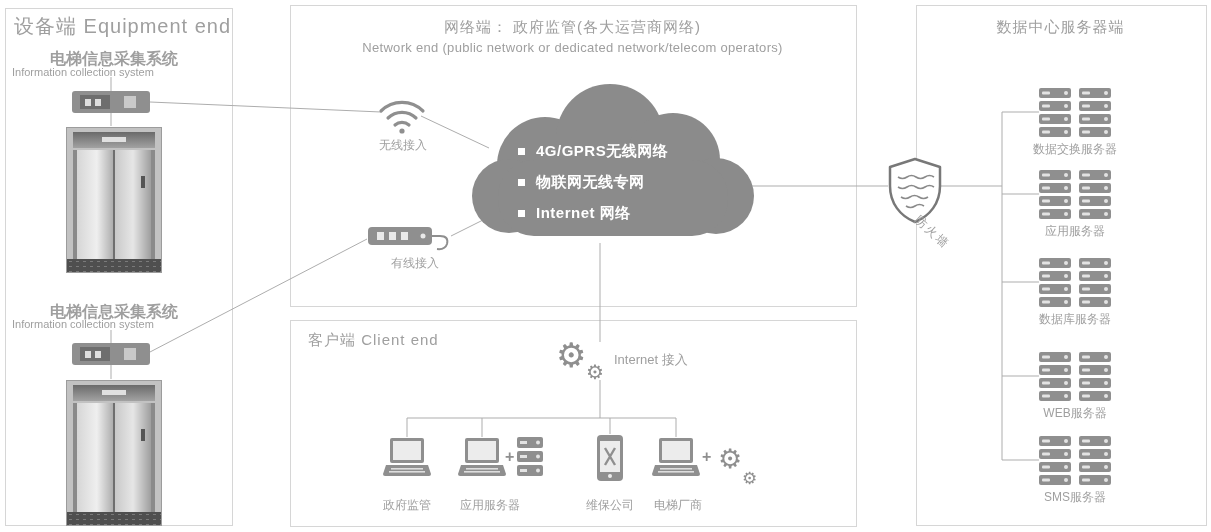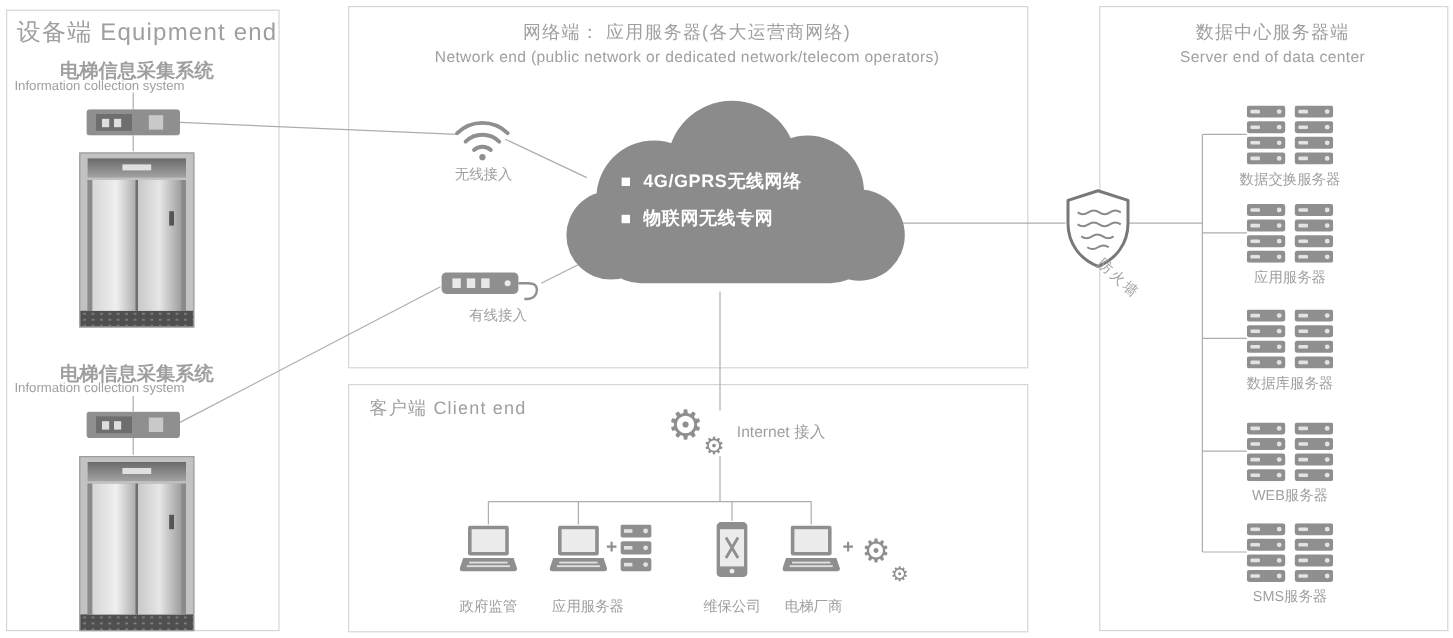--- a/index.html
+++ b/index.html
@@ -191,55 +191,58 @@
   <div class="module" style="left:72px;top:343px;"></div>
   <div class="elevator" style="left:66px;top:380px;">
     <div class="elev-top"></div>
     <div class="elev-doors">
       <div class="door"></div>
       <div class="door"></div>
     </div>
     <div class="elev-floor"></div>
   </div>
 
-  <div class="txt title-md tc" style="left:290px;top:18px;width:565px;">网络端：  应用服务器(各大运营商网络)</div>
+  <div class="txt title-md tc" style="left:290px;top:18px;width:565px;">网络端：  政府监管(各大运营商网络)</div>
   <div class="txt title-en tc" style="left:290px;top:40px;width:565px;">Network end (public network or dedicated network/telecom operators)</div>
 
   <div class="txt lbl-sm tc" style="left:368px;top:137px;width:70px;">无线接入</div>
   <div class="txt lbl-sm tc" style="left:380px;top:255px;width:70px;">有线接入</div>
 
   <div class="cloud-list">
     <div class="cloud-row">
       <span class="bullet"></span>
       <span>4G/GPRS无线网络</span>
     </div>
     <div class="cloud-row">
       <span class="bullet"></span>
       <span>物联网无线专网</span>
     </div>
+    <div class="cloud-row">
+      <span class="bullet"></span>
+      <span>Internet 网络</span>
+    </div>
   </div>
 
   <div class="txt title-md" style="left:308px;top:331px;">客户端 Client end</div>
 
   <span class="gear" style="left:556px;top:338px;font-size:34px;">⚙</span>
   <span class="gear" style="left:586px;top:362px;font-size:20px;">⚙</span>
   <div class="txt" style="left:614px;top:351px;font-size:13px;">Internet 接入</div>
 
   <span class="plus" style="left:505px;top:449px;">+</span>
   <span class="plus" style="left:702px;top:449px;">+</span>
   <span class="gear" style="left:718px;top:446px;font-size:27px;">⚙</span>
   <span class="gear" style="left:742px;top:470px;font-size:17px;">⚙</span>
 
   <div class="txt lbl-sm tc" style="left:377px;top:497px;width:60px;">政府监管</div>
   <div class="txt lbl-sm tc" style="left:460px;top:497px;width:60px;">应用服务器</div>
   <div class="txt lbl-sm tc" style="left:580px;top:497px;width:60px;">维保公司</div>
   <div class="txt lbl-sm tc" style="left:648px;top:497px;width:60px;">电梯厂商</div>
 
   <div class="txt title-md tc" style="left:916px;top:18px;width:289px;">数据中心服务器端</div>
-  <div class="txt title-en tc" style="left:916px;top:40px;width:289px;">Server end of data center</div>
 
   <div class="fw-label">防火墙</div>
 
   <div class="txt lbl-sm tc" style="left:1005px;top:141px;width:140px;">数据交换服务器</div>
   <div class="txt lbl-sm tc" style="left:1005px;top:223px;width:140px;">应用服务器</div>
   <div class="txt lbl-sm tc" style="left:1005px;top:311px;width:140px;">数据库服务器</div>
   <div class="txt lbl-sm tc" style="left:1005px;top:405px;width:140px;">WEB服务器</div>
   <div class="txt lbl-sm tc" style="left:1005px;top:489px;width:140px;">SMS服务器</div>
 
 </div>

